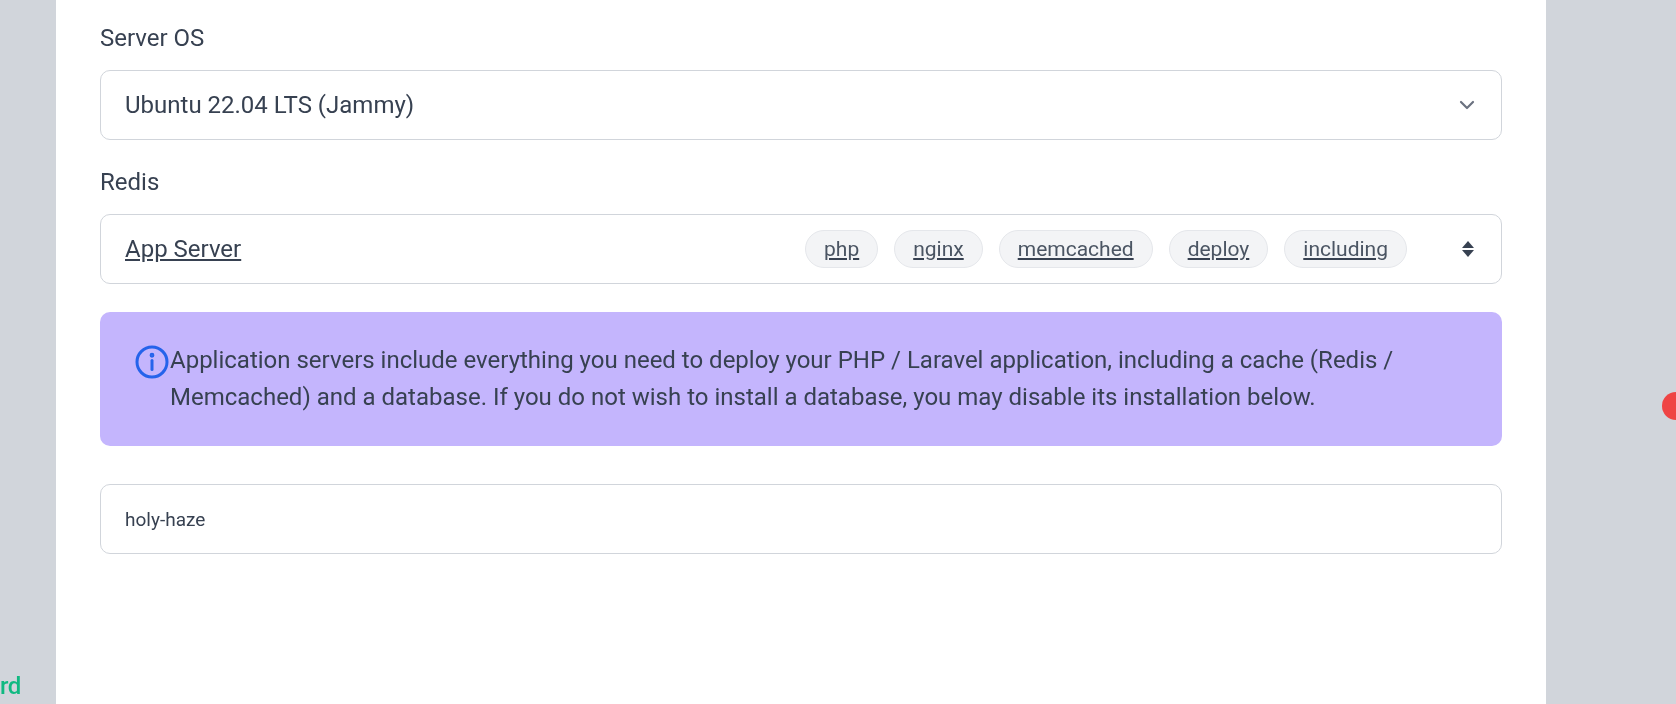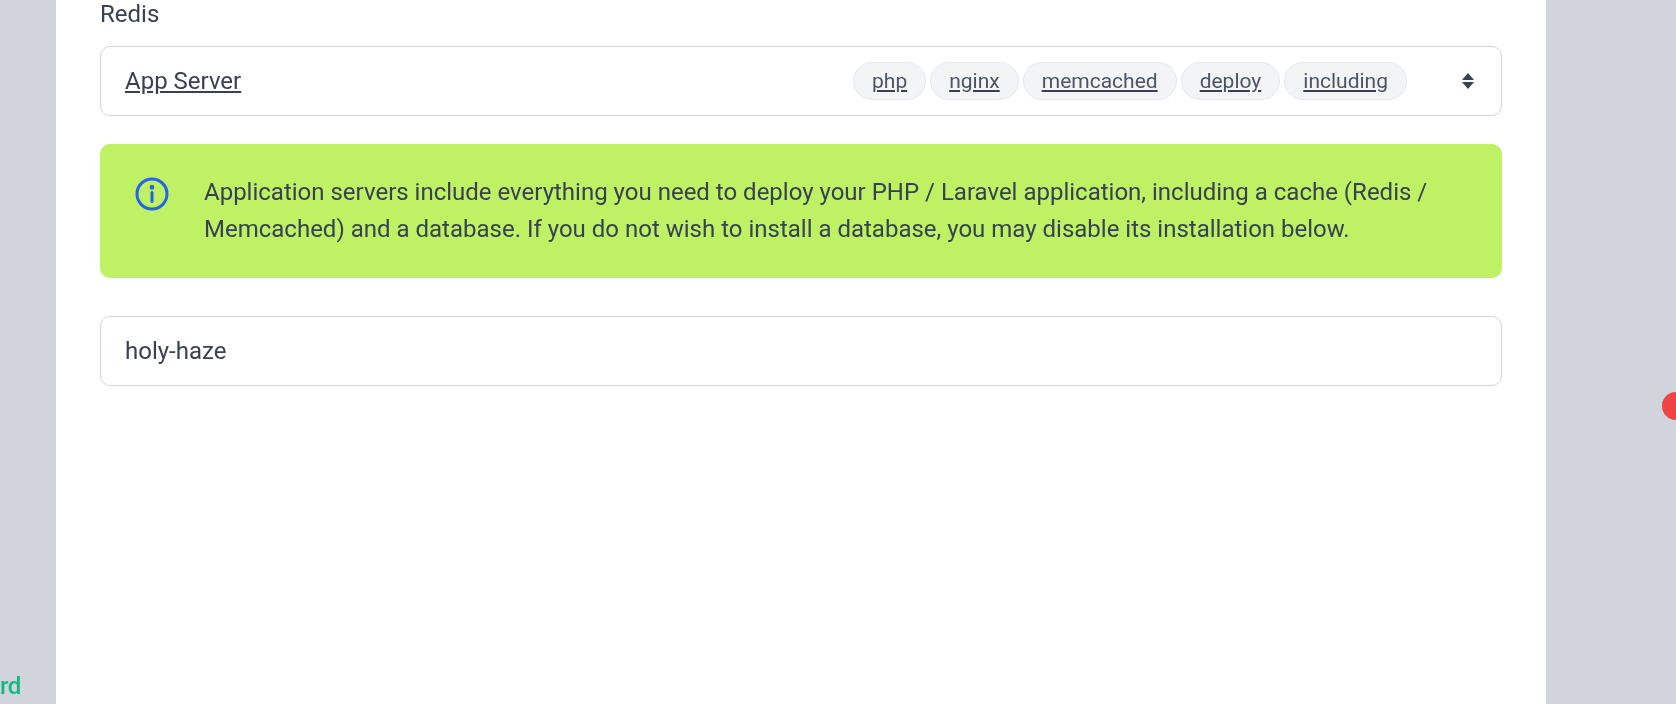--- a/index.html
+++ b/index.html
@@ -95,40 +95,39 @@
       text-decoration: underline;
     }
     .type-label {
       flex: 0 0 auto;
       font-size: 24px;
       color: #374151;
       margin-right: auto;
     }
     .tag-group {
       display: flex;
-      gap: 4px;
+      gap: 16px;
       margin-right: 38px;
       text-align: center;
     }
     .tag {
       background: #f3f4f6;
       border: 1px solid #e5e7eb;
       border-radius: 9999px;
       padding: 6px 18px;
       font-size: 21px;
       color: #4b5563;
       white-space: nowrap;
     }
     .info-banner {
-      background: #bef264;
+      background: #c4b5fd;
       border-radius: 10px;
       padding: 30px 34px;
       display: flex;
       align-items: flex-start;
-      gap: 34px;
       margin-bottom: 38px;
     }
     .info-icon-wrap {
       flex: 0 0 auto;
       width: 36px;
       height: 36px;
       color: #2563eb;
       margin-top: 2px;
     }
     .info-text {
@@ -136,21 +135,21 @@
       line-height: 1.55;
       color: #374151;
     }
     .text-input {
       width: 100%;
       height: 70px;
       border: 1px solid #d1d5db;
       border-radius: 10px;
       background: #ffffff;
       padding: 0 24px;
-      font-size: 24px;
+      font-size: 19px;
       color: #374151;
       font-family: inherit;
       outline: none;
     }
     .red-dot {
       position: absolute;
       right: -14px;
       top: 392px;
       width: 28px;
       height: 28px;
@@ -158,20 +157,33 @@
       background: #ef4444;
     }
   </style>
 </head>
 <body>
 
 <div class="bg-sidebar-hint">rd</div>
 
 <div class="modal">
 
+  <div class="form-group first">
+    <label class="form-label">Server OS</label>
+    <div class="select-wrapper">
+      <div class="select-field">
+        <span>Ubuntu 22.04 LTS (Jammy)</span>
+        <span class="chevron-down">
+          <svg viewBox="0 0 24 24" fill="none" stroke="currentColor" stroke-width="2.2" stroke-linecap="round" stroke-linejoin="round">
+              <polyline points="6 9 12 15 18 9"></polyline>
+            </svg>
+        </span>
+      </div>
+    </div>
+  </div>
 
   <div class="form-group">
     <label class="form-label">Redis</label>
     <div class="select-wrapper">
       <div class="select-field">
         <div class="type-row">
           <span class="type-label">App Server</span>
           <div class="tag-group">
             <span class="tag">php</span>
             <span class="tag">nginx</span>

